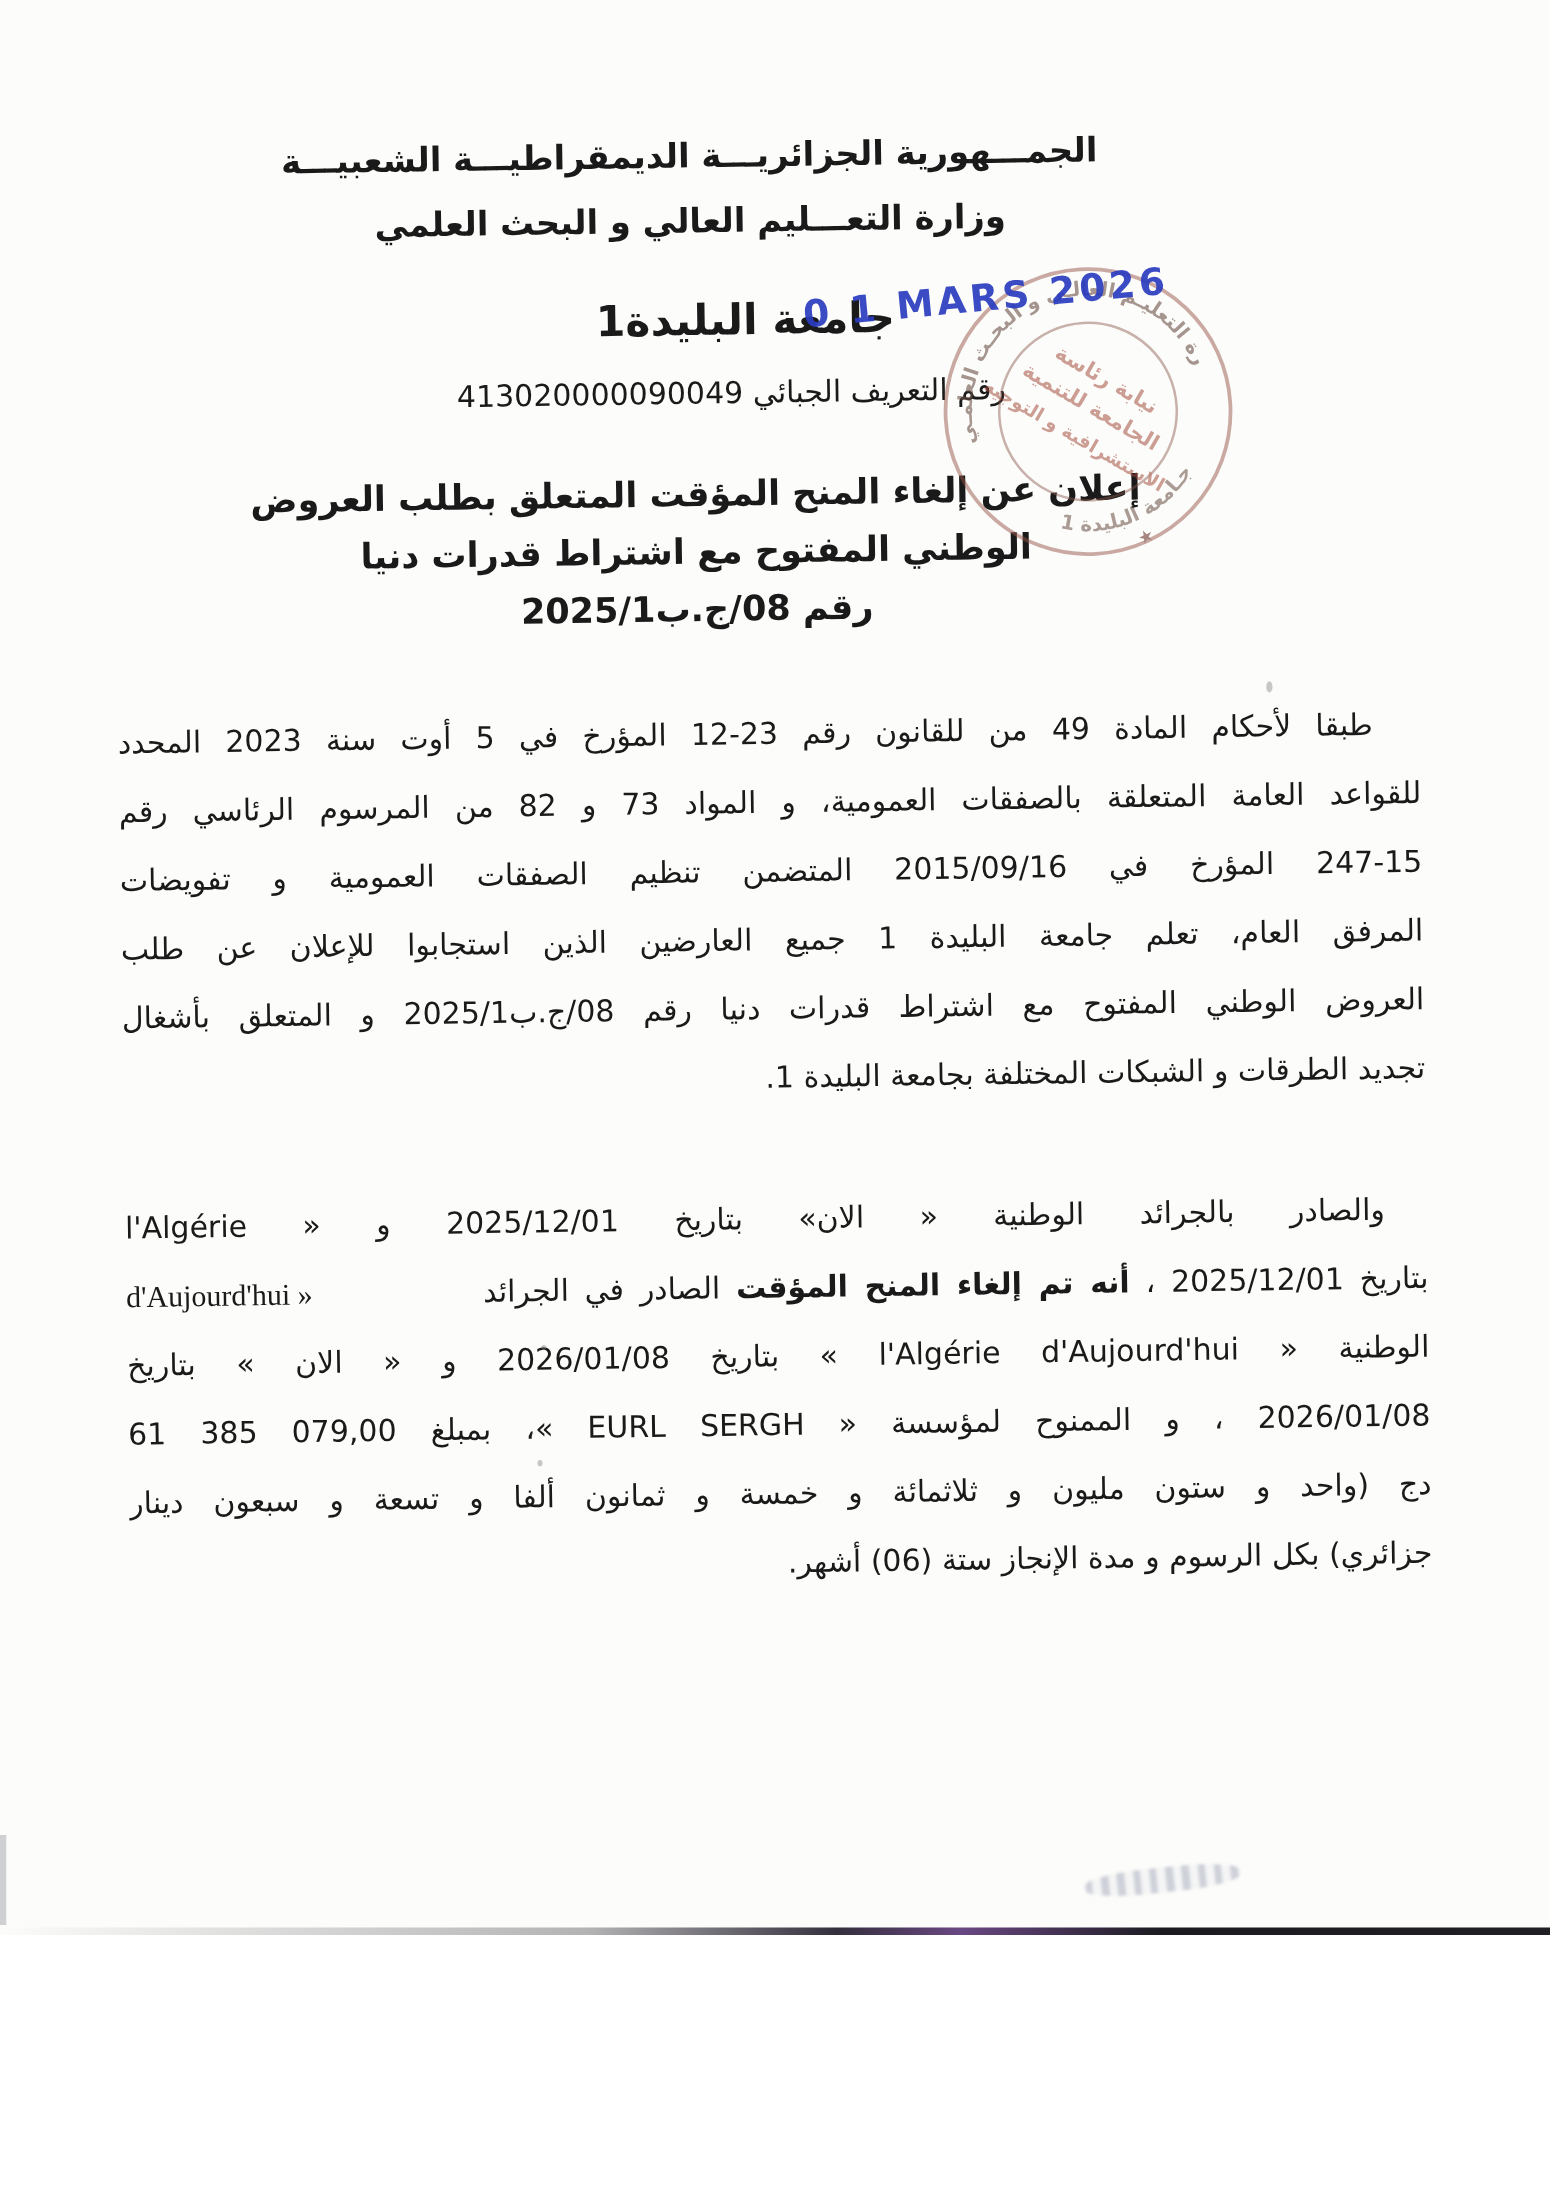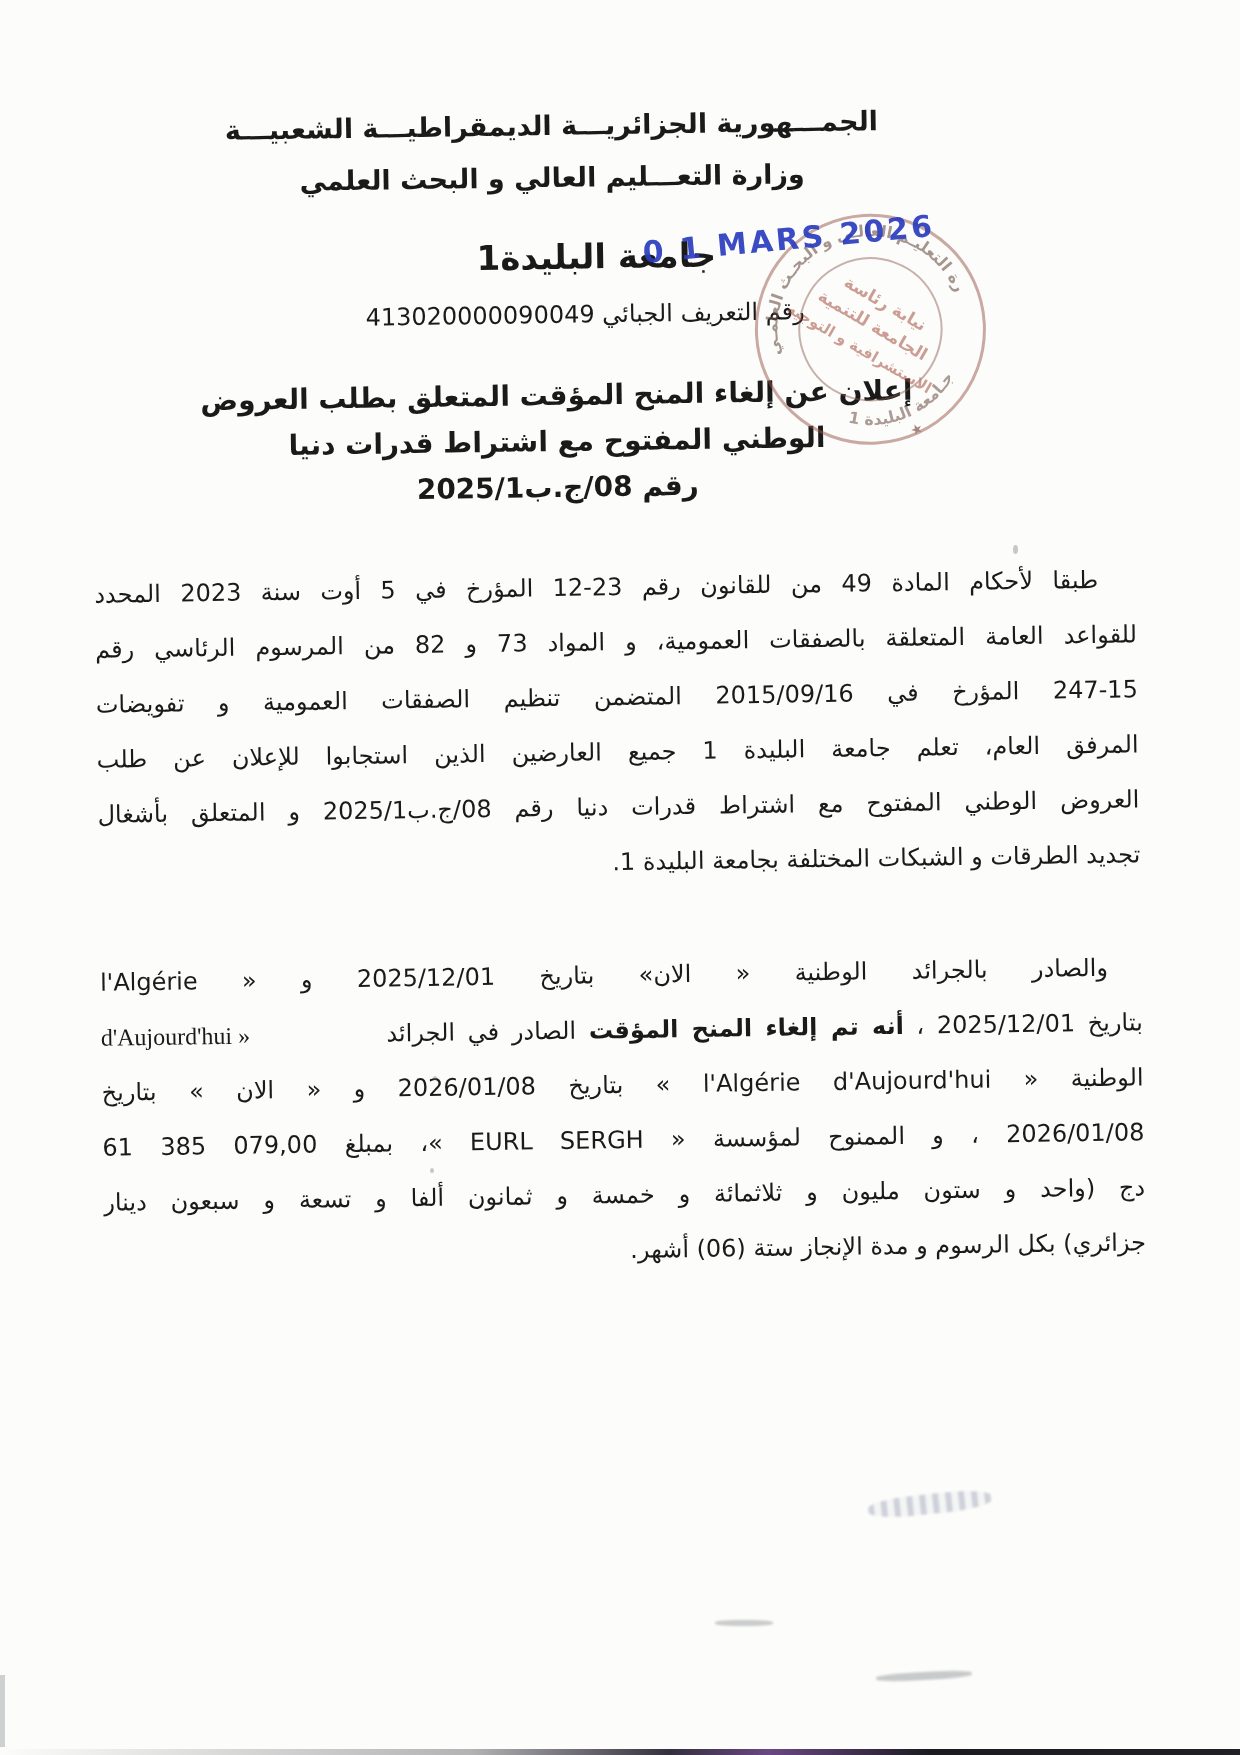--- a/index.html
+++ b/index.html
@@ -1,16 +1,16 @@
 <!DOCTYPE html>
 <html lang="ar"><head>
 <meta charset="utf-8">
 <style>
   html,body{margin:0;padding:0;}
-  .doc{position:relative;width:1240px;height:1755px;background:#fcfcfa;overflow:hidden;
+  .doc{position:relative;width:1240px;height:1548px;background:#fcfcfa;overflow:hidden;
        font-family:"DejaVu Sans",sans-serif;color:#1a1a1a;}
   .sheet{position:absolute;left:0;top:0;width:1240px;height:1755px;
          transform:rotate(-0.85deg);transform-origin:620px 640px;}
   .hdr{position:absolute;top:98px;left:0;width:1118px;text-align:center;font-weight:bold;}
   .hdr .h1{font-size:27px;line-height:54px;}
   .hdr .h2{font-size:27px;line-height:50px;}
   .uni{position:absolute;top:236px;left:2px;width:1200px;text-align:center;
        font-weight:bold;font-size:34px;}
   .tax{position:absolute;top:300px;left:0;width:1180px;text-align:center;
        font-size:24px;direction:rtl;}

